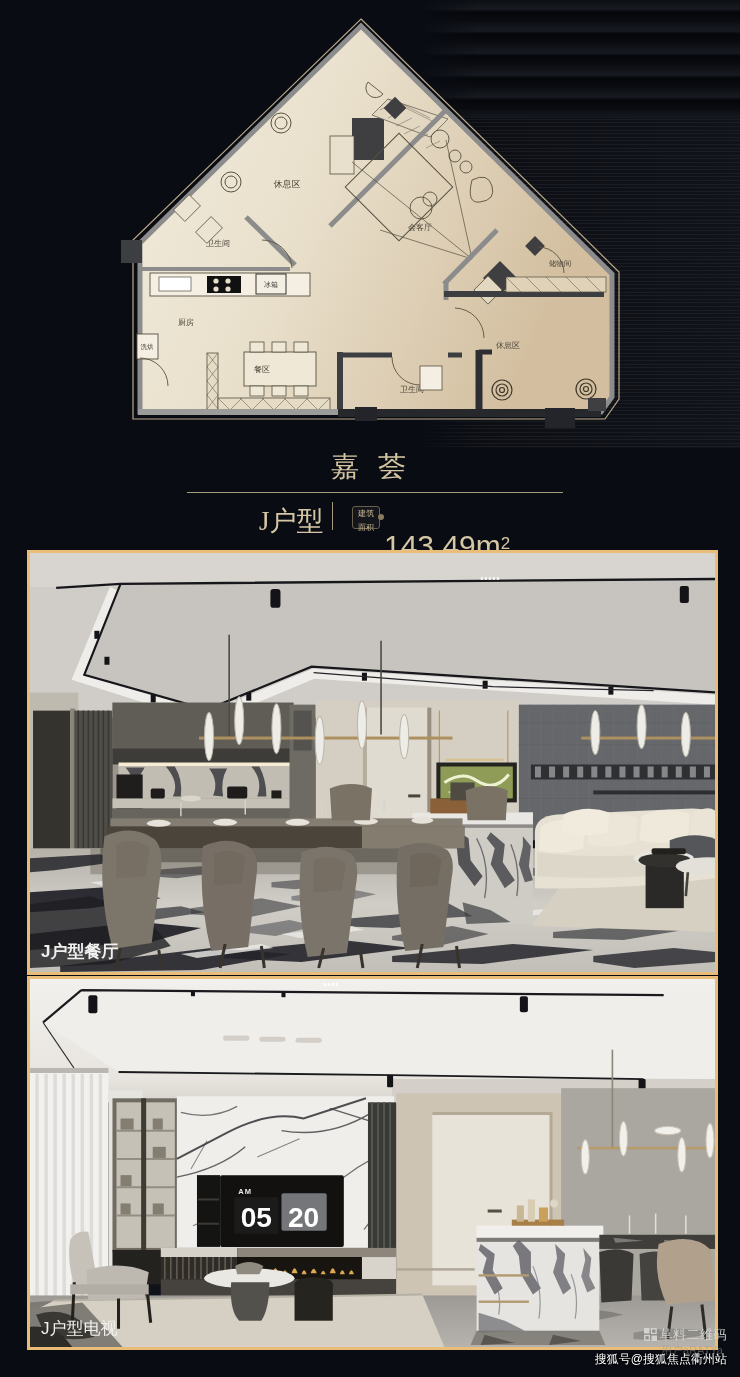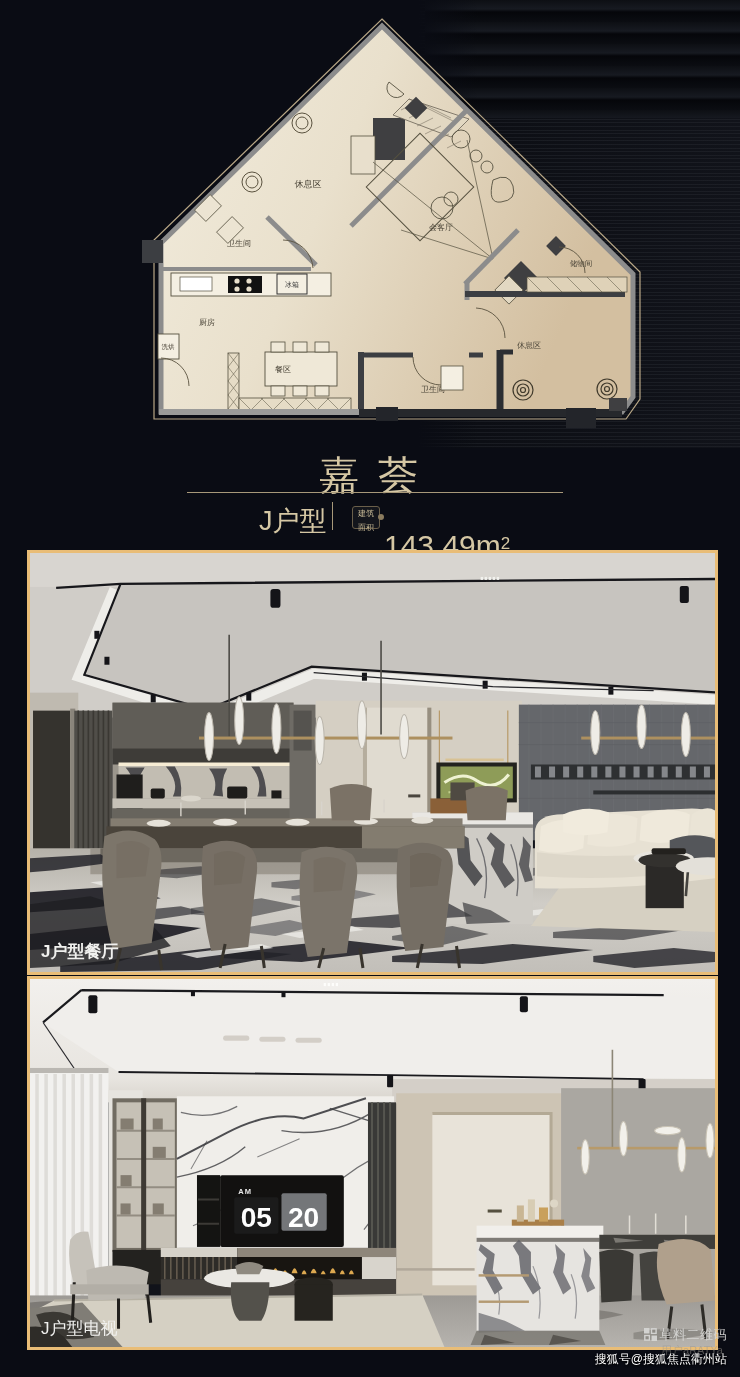--- a/index.html
+++ b/index.html
@@ -11,21 +11,21 @@
 <body>
 
 <div class="abs" id="stripes" style="left:418px;top:0;width:322px;height:448px;
   background:
     repeating-linear-gradient(180deg, rgba(38,41,48,0.5) 0px, rgba(38,41,48,0.5) 1px, rgba(8,10,16,0) 1px, rgba(8,10,16,0) 3.6px),
     linear-gradient(90deg,#0a0c12 0%, #0d0f15 30%, #11131a 100%);"></div>
 <div class="abs" style="left:425px;top:0;width:315px;height:118px;
   background:repeating-linear-gradient(180deg, #0d0f14 0px, #171a21 9px, #05060a 12px, #0b0d12 22px);"></div>
 <div class="abs" style="left:418px;top:0;width:60px;height:448px;background:linear-gradient(90deg,#0a0c14 0%, rgba(10,12,20,0) 100%);"></div>
 
-<div class="abs" style="left:0;top:0;width:657px;height:445px;margin-left:21px;">
+<div class="abs" style="left:0;top:0;width:657px;height:445px;">
 <svg width="740" height="445" viewBox="0 0 740 445">
   <defs>
     <linearGradient id="planfill" x1="0" y1="0" x2="1" y2="0.35">
       <stop offset="0" stop-color="#f2ecdd"></stop>
       <stop offset="0.45" stop-color="#e9e0cc"></stop>
       <stop offset="1" stop-color="#d3bfa0"></stop>
     </linearGradient>
   </defs>
 
   <path d="M361 19 L619 272 L619 399 L605 419 L133 419 L133 240 Z" fill="none" stroke="#b9a887" stroke-width="1.2"></path>
@@ -168,26 +168,26 @@
   <line x1="338" y1="413" x2="601" y2="413" stroke="#26282c" stroke-width="8"></line>
 
   <rect x="545" y="408" width="30" height="20" fill="#23252a"></rect>
   <rect x="355" y="407" width="22" height="14" fill="#23252a"></rect>
   <rect x="588" y="398" width="18" height="13" fill="#3f3f41"></rect>
 </svg>
 </div>
 
 <div class="abs" style="left:0;top:448px;width:740px;height:96px;color:#d5c7a4;">
 
-  <div style="text-align:center;font-family:'Liberation Serif',serif;font-size:40px;letter-spacing:19px;padding-left:16px;">嘉荟</div>
+  <div style="text-align:center;font-family:'Liberation Serif',serif;font-size:28px;letter-spacing:19px;padding-left:16px;">嘉荟</div>
 
   <div style="position:absolute;left:187px;top:44px;width:376px;height:1px;background:#a8997a;"></div>
 
   <div style="position:absolute;left:0;top:52px;width:740px;height:40px;">
-    <span style="position:absolute;left:259px;top:3px;font-family:Liberation Sans, sans-serif;font-size:27px;">J户型</span>
+    <span style="position:absolute;left:259px;top:3px;font-family:Liberation Serif, serif;font-size:27px;">J户型</span>
     <span style="position:absolute;left:332px;top:2px;width:1px;height:28px;background:#a8997a;"></span>
     <span style="position:absolute;left:352px;top:6px;width:26px;height:21px;background:#14161c;border:1px solid #6a5f4a;border-radius:3px;color:#cbbd98;font-size:8px;line-height:14px;text-align:center;">建筑<br>面积</span>
     <span style="position:absolute;left:378px;top:14px;width:6px;height:6px;border-radius:50%;background:#8a7b5e;"></span>
     <span style="position:absolute;left:384px;top:0px;font-size:30px;letter-spacing:0px;margin-top:29px;">143.49m<span style="font-size:17px;vertical-align:7px;">2</span></span>
   </div>
 </div>
 
 <div class="abs" style="left:27px;top:550px;width:685px;height:419px;border:3px solid #e9bd77;background:#11131a;">
   <svg width="685" height="419" viewBox="0 0 681 420" preserveAspectRatio="none" style="position:absolute;left:0;top:0;">
     <defs>

